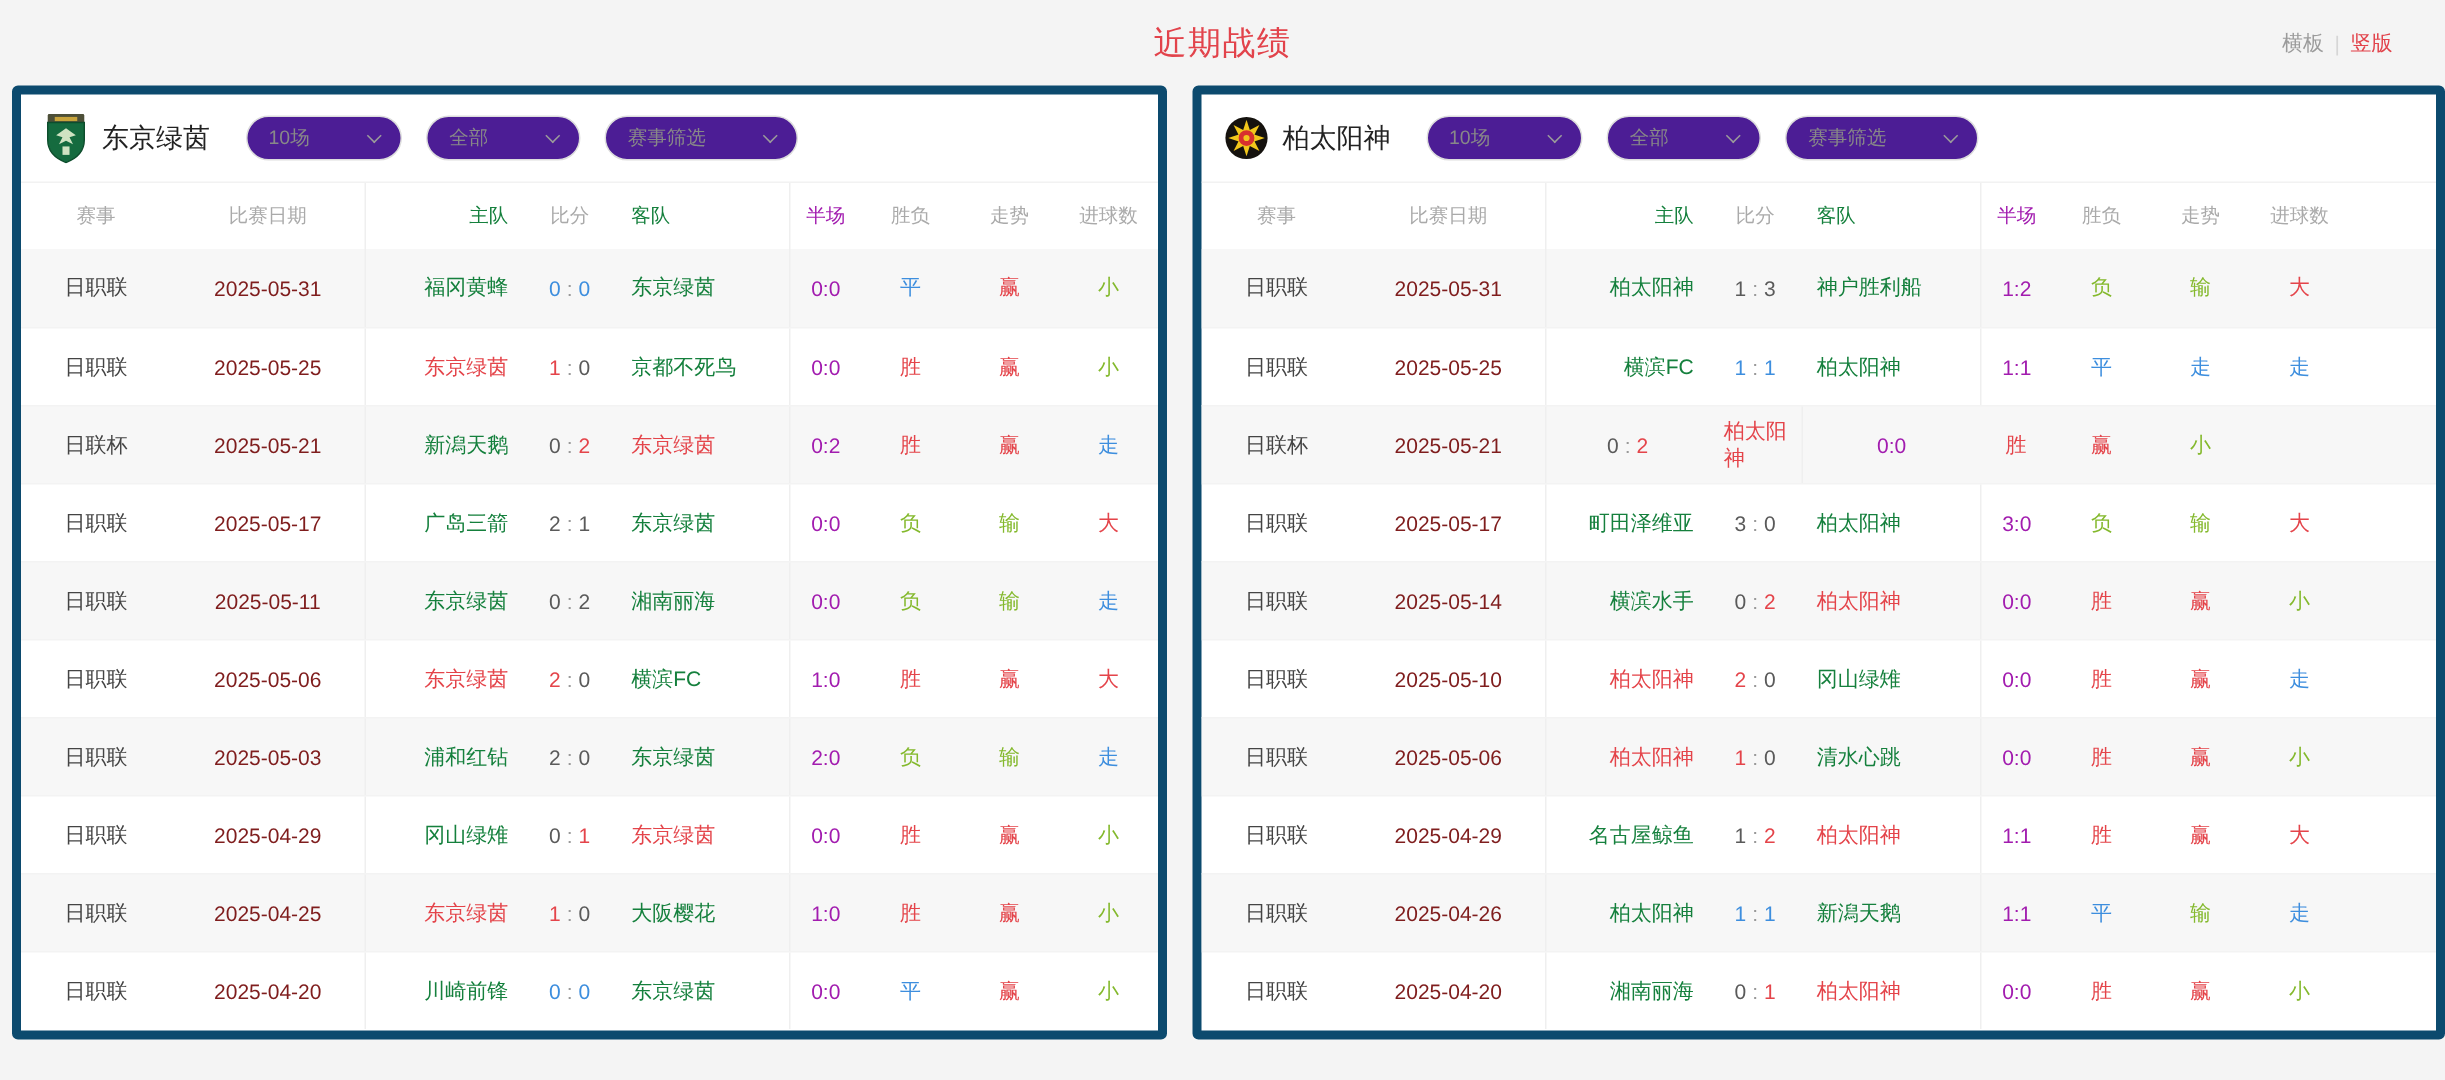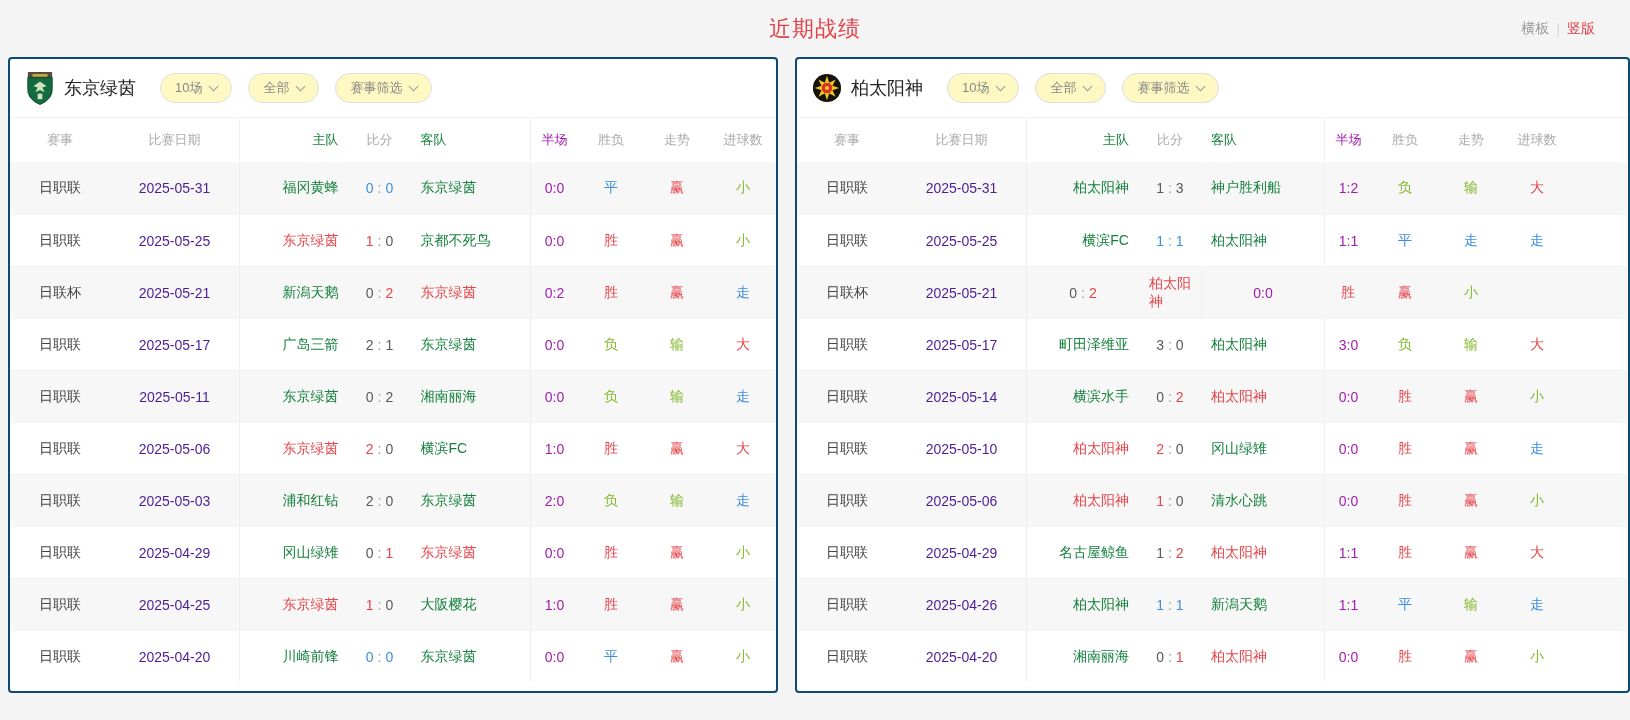--- a/index.html
+++ b/index.html
@@ -23,35 +23,36 @@
   .layout-switch{
     position:absolute; right:35px; top:0; height:57px;
     display:flex; align-items:center; gap:7px; font-size:14px;
   }
   .layout-switch .h-link{color:#9b9b9b; cursor:pointer;}
   .layout-switch .sep{color:#d6d6d6;}
   .layout-switch .v-link{color:var(--title-red); cursor:pointer;}
   
   .panels{display:flex; gap:17px; margin-left:8px;}
   .panel{
-    background:#fff; border:2px solid #0c4a6e; border-radius:4px;
+    background:#fff; border:6px solid #0c4a6e; border-radius:4px;
     overflow:hidden; height:636px;
   }
   .panel--left{width:770px; flex:none;}
   .panel--right{flex:1;}
   .panel-head{
     height:58px; display:flex; align-items:center; padding:0 14px; gap:8px;
   }
   .logo{width:32px; height:32px; display:flex; align-items:center; justify-content:center;}
   .team-name{font-size:18px; color:#222; margin-right:8px;}
   .pill{
     display:inline-flex; align-items:center; height:30px; padding:0 14px;
-    border:1px solid #ddd; border-radius:16px; background:#fef9c3;
+    border:1px solid #ddd; border-radius:16px; background:#4c1d95;
     font-size:13px; color:#888; margin-left:8px; cursor:pointer; white-space:nowrap;
     font-family:inherit;
+    gap:32px;
   }
   .chev{
     width:7px; height:7px; border-right:1.5px solid #9b9b9b; border-bottom:1.5px solid #9b9b9b;
     transform:rotate(45deg); display:inline-block; margin-left:8px; margin-top:-4px;
   }
   
   .grid{
     display:grid;
     grid-template-columns:100px 130px 1fr 62px 1.1fr 48px 66px 66px 66px;
   }
@@ -59,21 +60,21 @@
   .thead{height:45px; color:var(--header-gray); font-size:13px; border-top:1px solid #f2f2f2;}
   .cell{display:flex; align-items:center; justify-content:center; height:100%;}
   .cell-home{justify-content:flex-end; padding-right:10px;}
   .cell-away{justify-content:flex-start; padding-left:10px;}
   .cell-date{border-right:1px solid #efefef;}
   .cell-half{border-left:1px solid #efefef;}
   .row{height:52px; font-size:14px;}
   .row:nth-child(odd){background:#f7f7f7;}
   .row + .row{border-top:1px solid #f3f3f3;}
   .cell-league{color:#444;}
-  .row .cell-date{color:#4c1d95;}
+  .row .cell-date{color:#7f1d1d;}
   .cell-home,.cell-away{color:#15803d;}
   .cell-score{font-size:14px;}
   .cell-score .colon{color:#999; margin:0 4px;}
   .cell-half{color:#a21caf;}
   
   .c-red{color:var(--red) !important;}
   .c-blue{color:var(--blue) !important;}
   .c-green{color:var(--green) !important;}
   .c-gray{color:var(--gray) !important;}
 </style>

